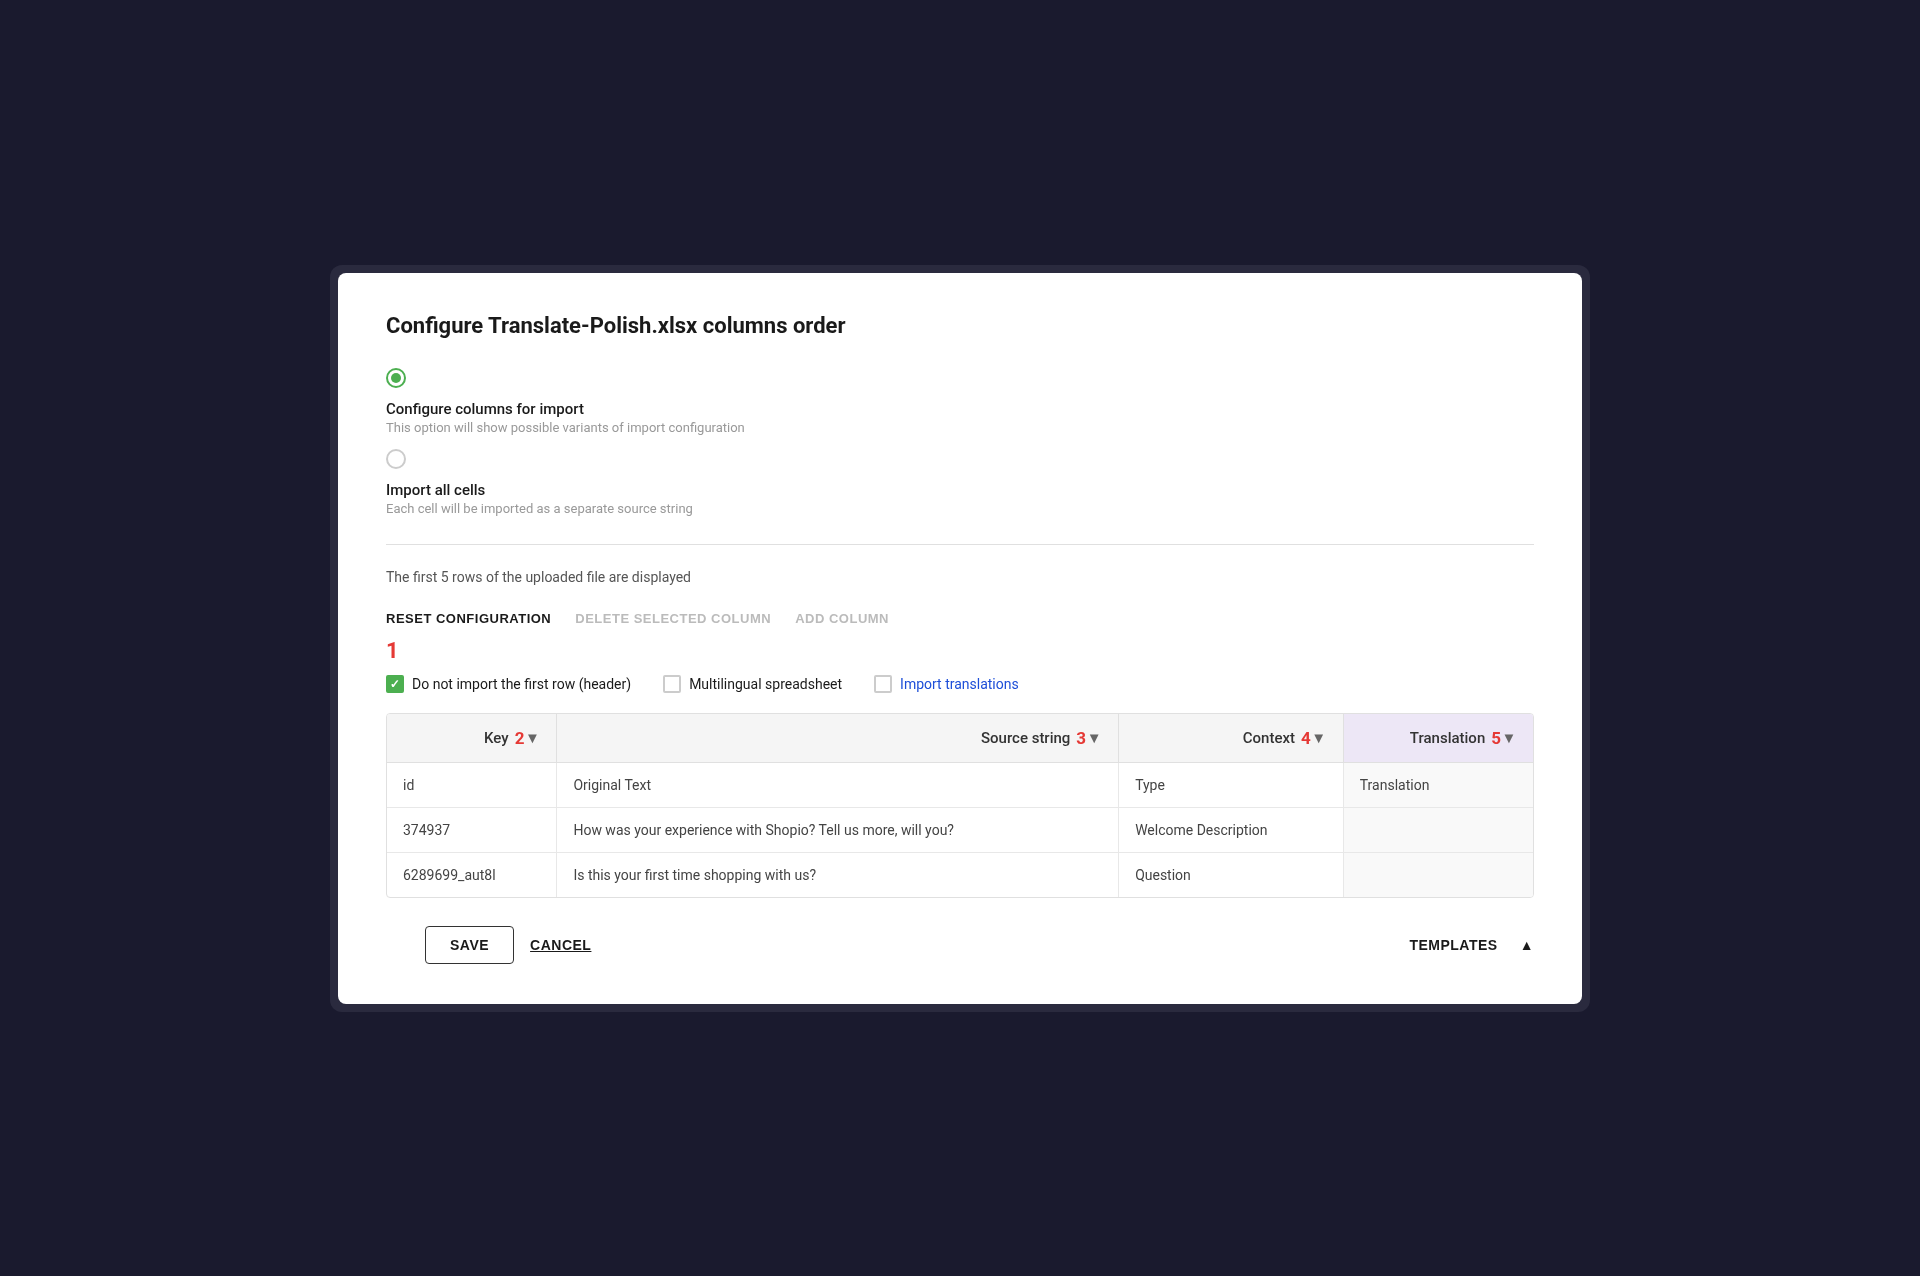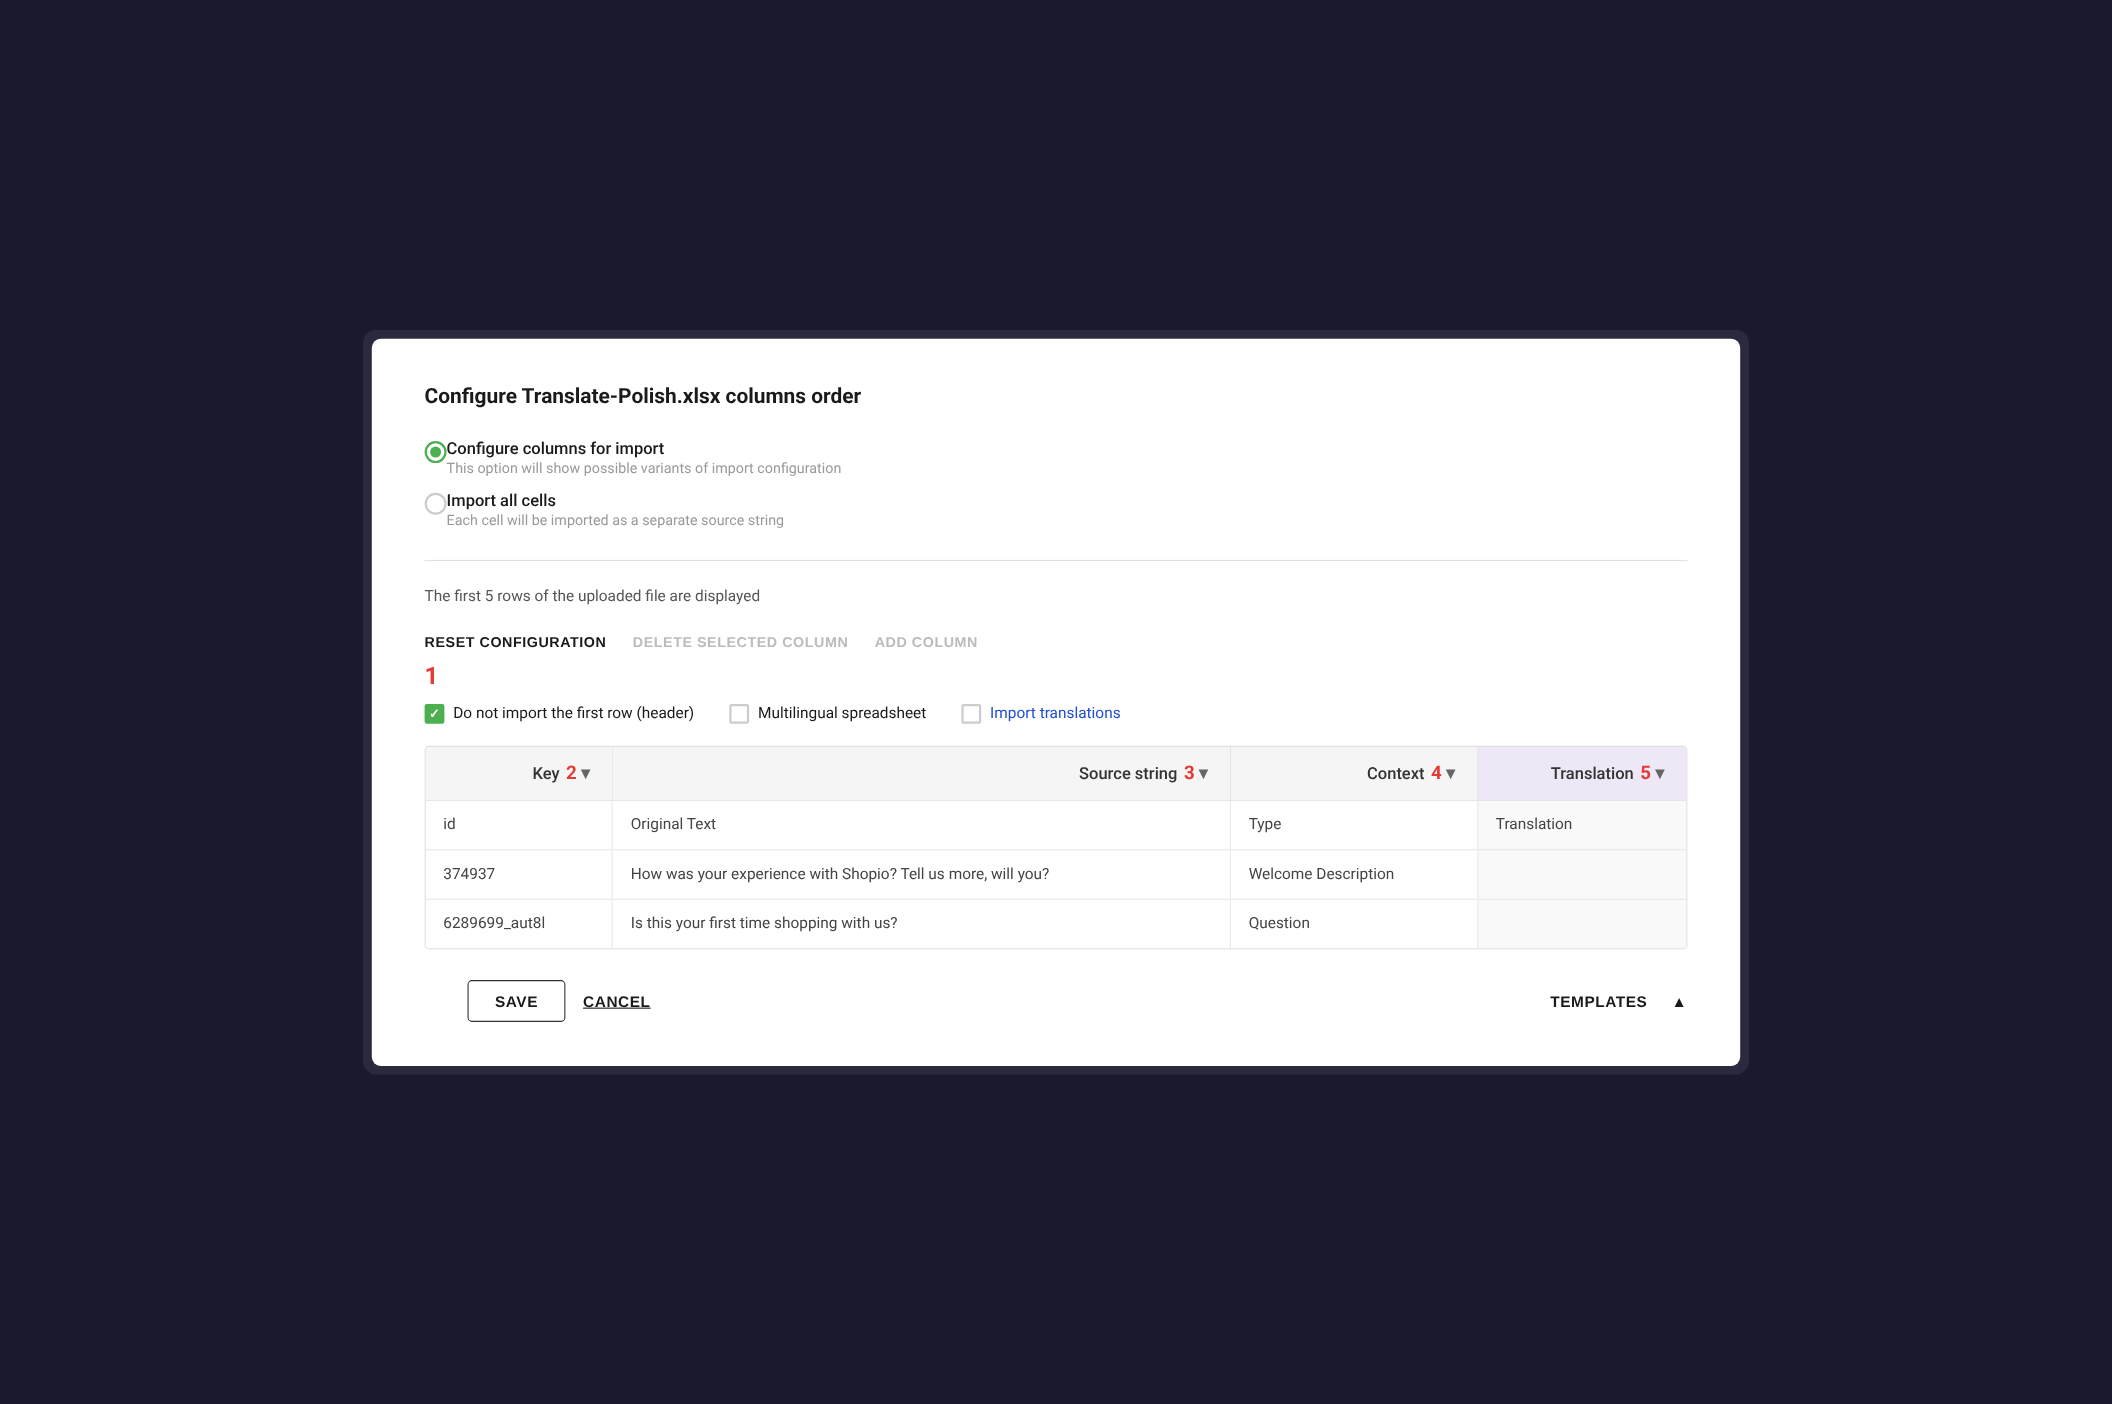--- a/index.html
+++ b/index.html
@@ -17,34 +17,36 @@
       padding: 8px;
       width: 1260px;
       max-width: 96vw;
     }
     .dialog {
       background: #fff;
       border-radius: 8px;
       padding: 40px 48px 40px 48px;
     }
     .dialog-title {
-      font-size: 19px;
+      font-size: 22px;
       font-weight: 700;
       color: #1a1a1a;
       margin-bottom: 28px;
     }
     .radio-group {
       display: flex;
       flex-direction: column;
       gap: 12px;
       margin-bottom: 28px;
     }
     .radio-item {
       display: flex;
       align-items: flex-start;
+      gap: 12px;
+      flex-direction: column;
     }
     .radio-circle {
       width: 20px;
       height: 20px;
       border-radius: 50%;
       border: 2px solid #ccc;
       margin-top: 2px;
       flex-shrink: 0;
       display: flex;
       align-items: center;

